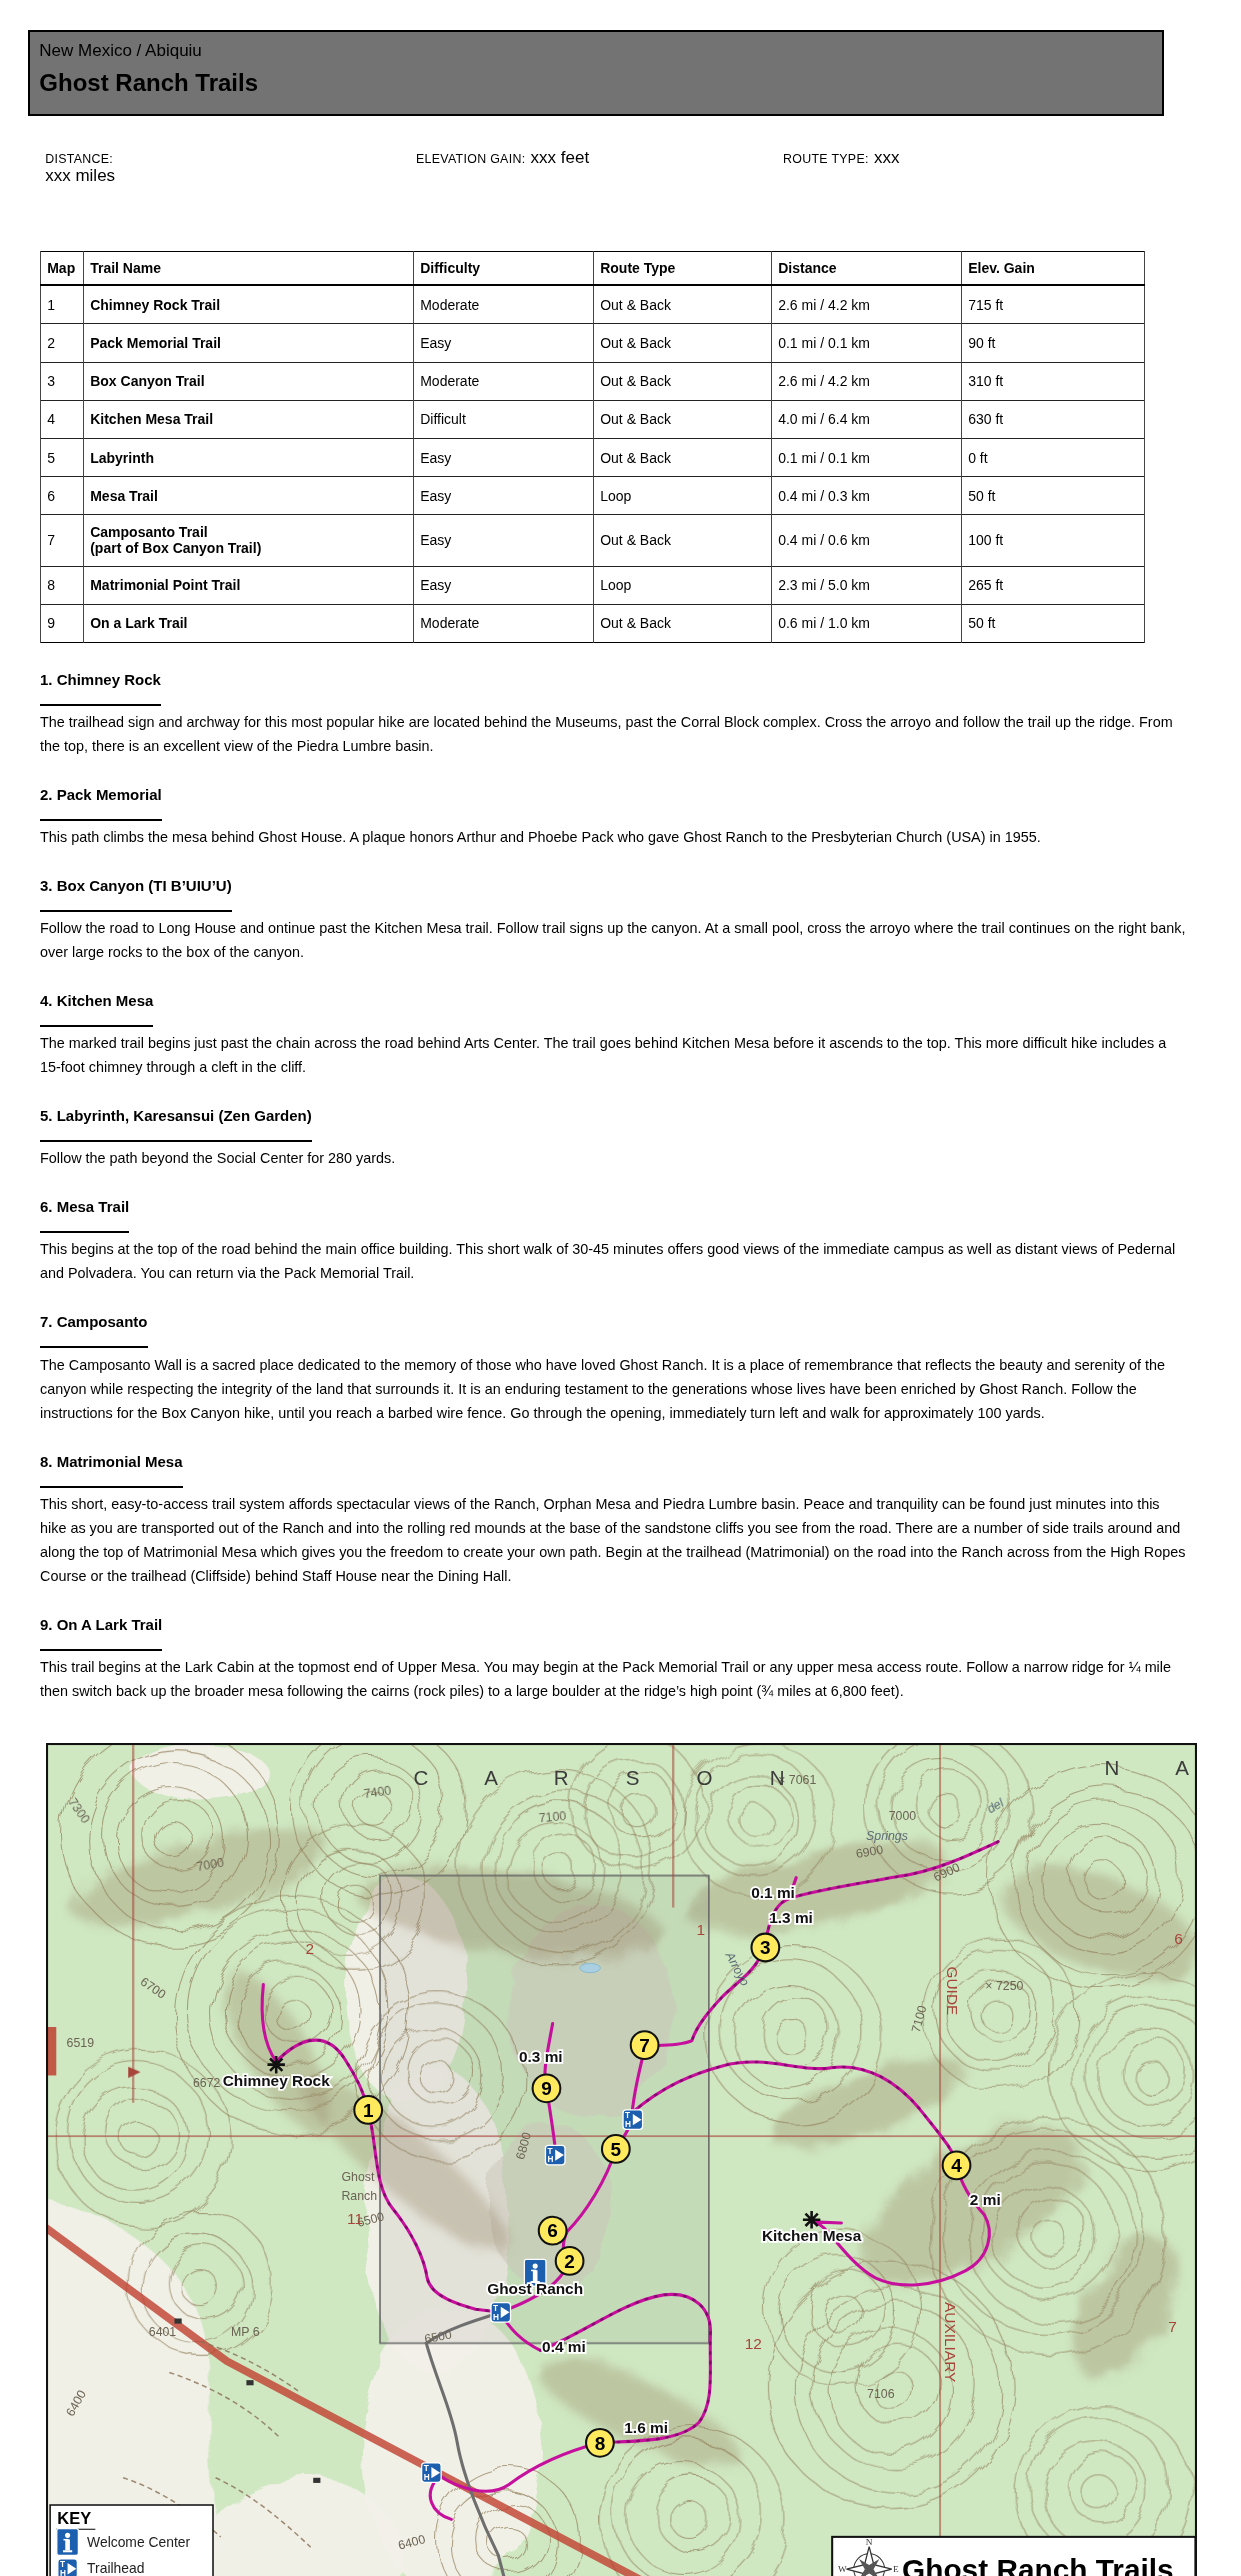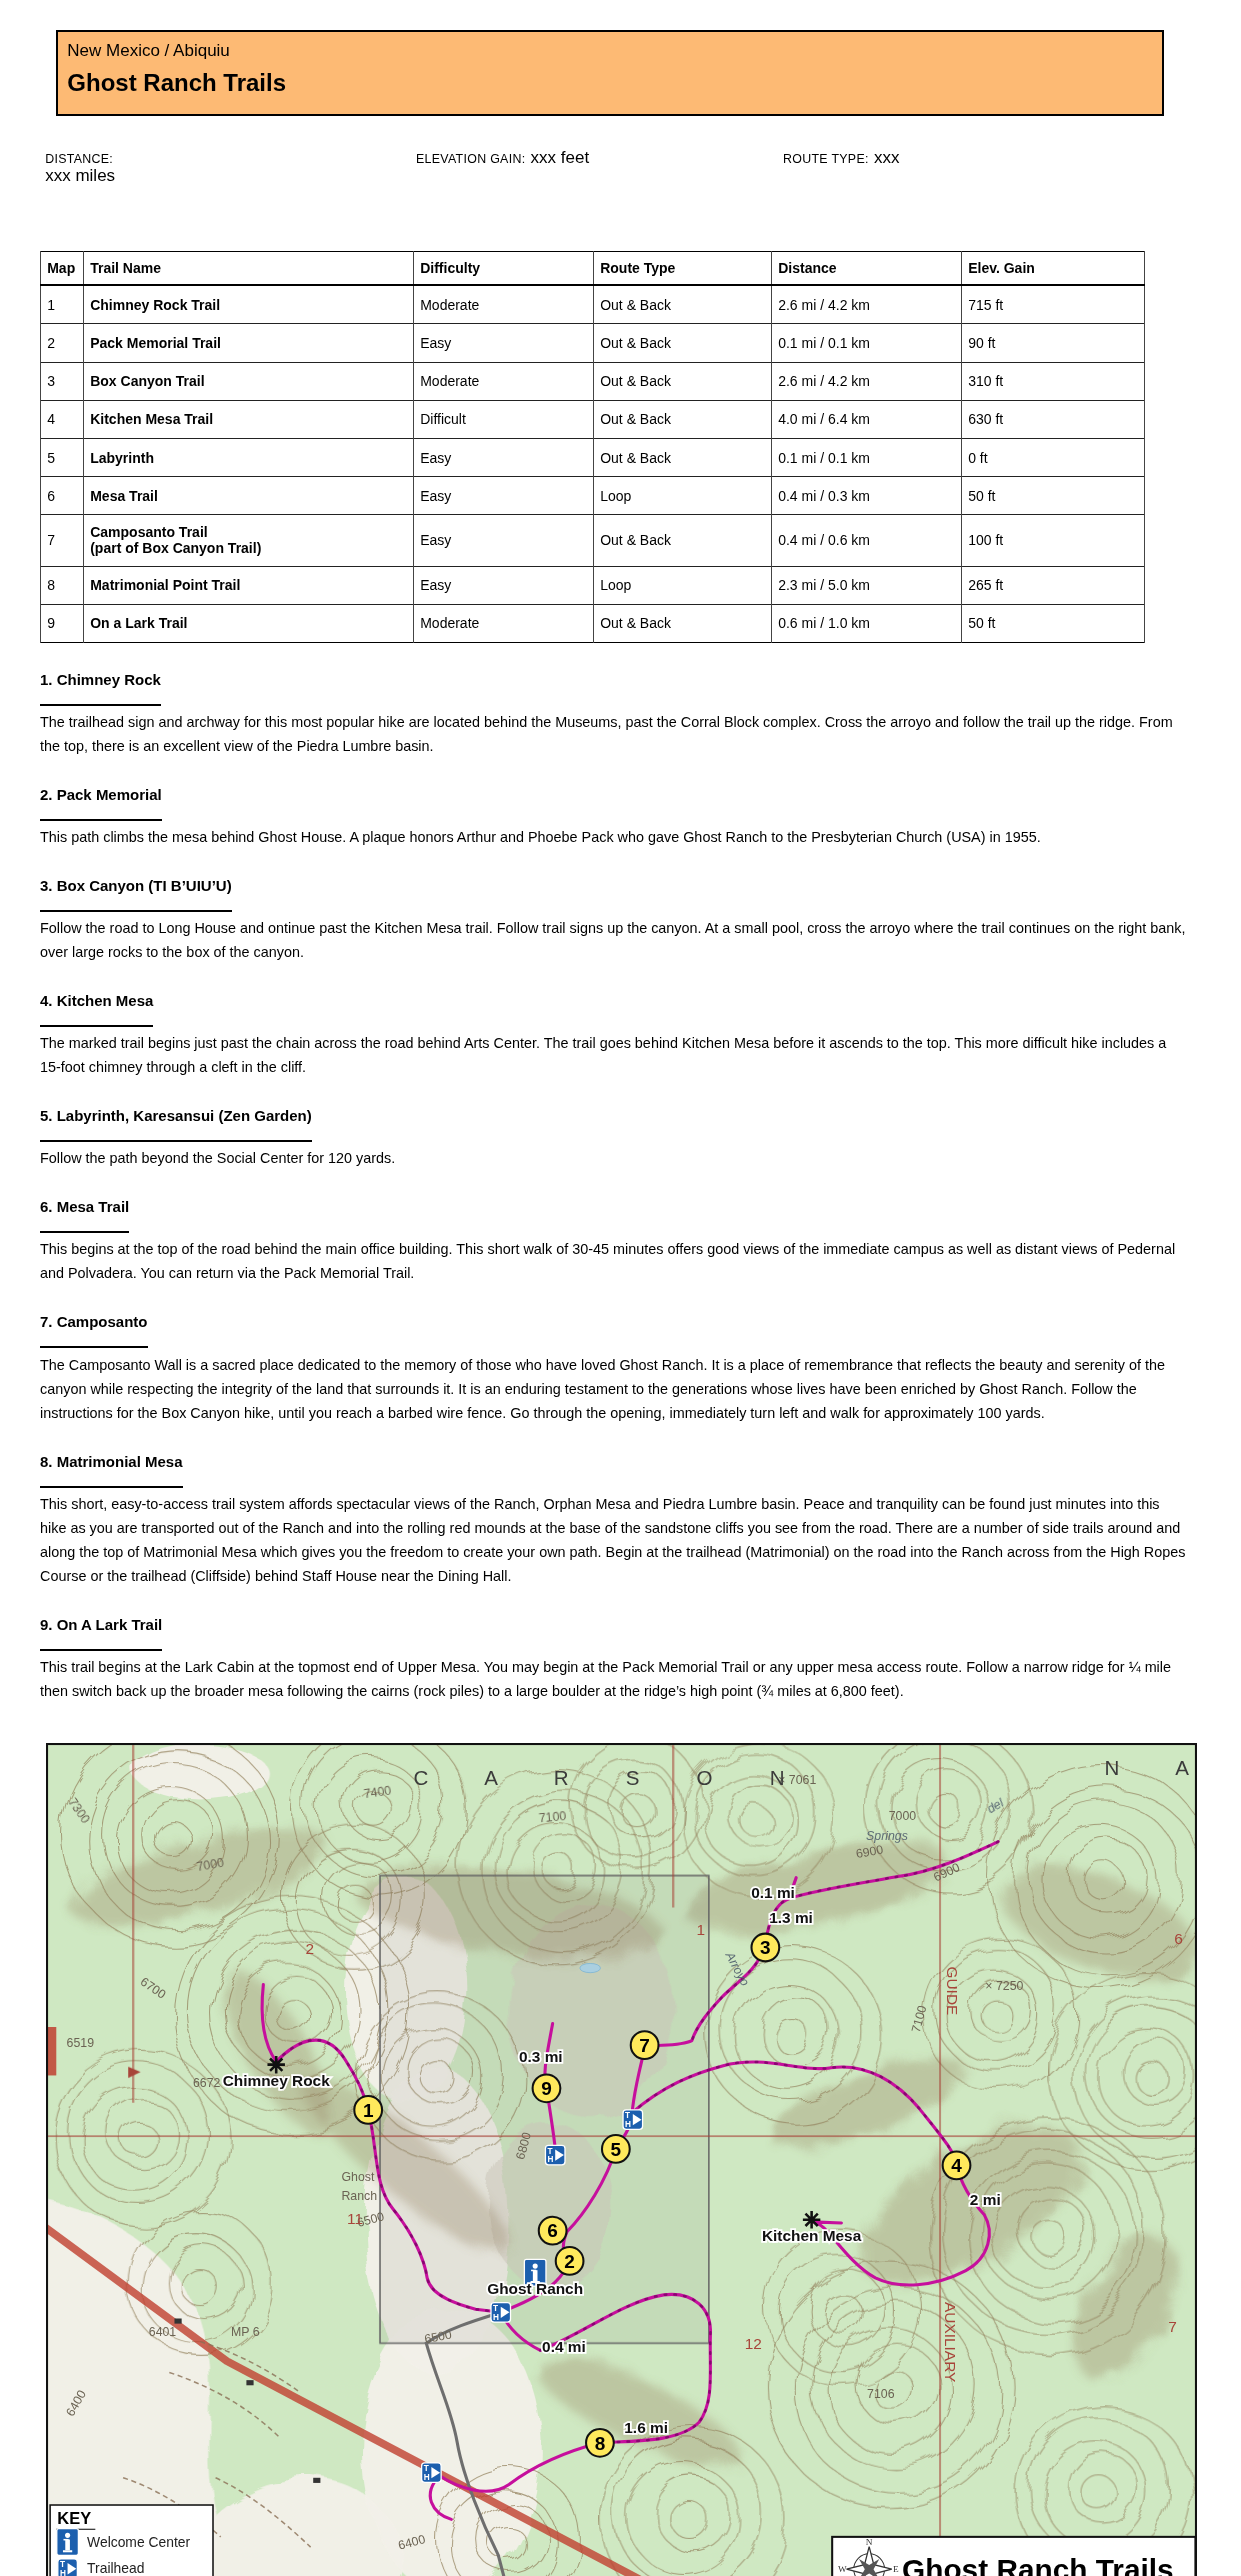--- a/index.html
+++ b/index.html
@@ -1,18 +1,18 @@
 <!DOCTYPE html>
 <html style="font-size:8.2px"><head>
 <meta charset="utf-8">
 <style>
   html,body{margin:0;padding:0;background:#fff;}
   body{width:1241px;min-height:2663px;font-family:"Liberation Sans",sans-serif;color:#000;}
   
-  .hdr-box{margin:30px 77px 0 56px;background:#fdba74;border:2.1px solid #000;box-sizing:border-box;height:86px;padding:7.2px 9.3px;}
+  .hdr-box{margin:30px 77px 0 28px;background:#737373;border:2.1px solid #000;box-sizing:border-box;height:86px;padding:7.2px 9.3px;}
   .hdr-region{font-size:17px;margin-top:2.1px;}
   .hdr-title{font-size:24px;font-weight:bold;margin-top:8.2px;}
   
   .stats{display:flex;margin:32px 77px 0 40px;align-items:baseline;}
   .stat{display:flex;align-items:baseline;}
   .stat:nth-child(1){width:376px;flex-direction:column;}
   .stat:nth-child(2){width:367px;}
   .stat-label{font-size:12.4px;letter-spacing:0.3px;}
   .stat-value{font-size:17px;margin-left:5.2px;}
   
@@ -174,21 +174,21 @@
         <td>50 ft</td>
       </tr>
     </tbody>
 </table>
 
 <div class="sections">
     <div class="section"><h3>1. Chimney Rock</h3><p>The trailhead sign and archway for this most popular hike are located behind the Museums, past the Corral Block complex. Cross the arroyo and follow the trail up the ridge. From the top, there is an excellent view of the Piedra Lumbre basin.</p></div>
     <div class="section"><h3>2. Pack Memorial</h3><p>This path climbs the mesa behind Ghost House. A plaque honors Arthur and Phoebe Pack who gave Ghost Ranch to the Presbyterian Church (USA) in 1955.</p></div>
     <div class="section"><h3>3. Box Canyon (TI B’UIU’U)</h3><p>Follow the road to Long House and ontinue past the Kitchen Mesa trail. Follow trail signs up the canyon. At a small pool, cross the arroyo where the trail continues on the right bank, over large rocks to the box of the canyon.</p></div>
     <div class="section"><h3>4. Kitchen Mesa</h3><p>The marked trail begins just past the chain across the road behind Arts Center. The trail goes behind Kitchen Mesa before it ascends to the top. This more difficult hike includes a 15-foot chimney through a cleft in the cliff.</p></div>
-    <div class="section"><h3>5. Labyrinth, Karesansui (Zen Garden)</h3><p>Follow the path beyond the Social Center for 120 yards.</p></div>
+    <div class="section"><h3>5. Labyrinth, Karesansui (Zen Garden)</h3><p>Follow the path beyond the Social Center for 280 yards.</p></div>
     <div class="section"><h3>6. Mesa Trail</h3><p>This begins at the top of the road behind the main office building. This short walk of 30-45 minutes offers good views of the immediate campus as well as distant views of Pedernal and Polvadera. You can return via the Pack Memorial Trail.</p></div>
     <div class="section"><h3>7. Camposanto</h3><p>The Camposanto Wall is a sacred place dedicated to the memory of those who have loved Ghost Ranch. It is a place of remembrance that reflects the beauty and serenity of the canyon while respecting the integrity of the land that surrounds it. It is an enduring testament to the generations whose lives have been enriched by Ghost Ranch. Follow the instructions for the Box Canyon hike, until you reach a barbed wire fence. Go through the opening, immediately turn left and walk for approximately 100 yards.</p></div>
     <div class="section"><h3>8. Matrimonial Mesa</h3><p>This short, easy-to-access trail system affords spectacular views of the Ranch, Orphan Mesa and Piedra Lumbre basin. Peace and tranquility can be found just minutes into this hike as you are transported out of the Ranch and into the rolling red mounds at the base of the sandstone cliffs you see from the road. There are a number of side trails around and along the top of Matrimonial Mesa which gives you the freedom to create your own path. Begin at the trailhead (Matrimonial) on the road into the Ranch across from the High Ropes Course or the trailhead (Cliffside) behind Staff House near the Dining Hall.</p></div>
     <div class="section"><h3>9. On A Lark Trail</h3><p>This trail begins at the Lark Cabin at the topmost end of Upper Mesa. You may begin at the Pack Memorial Trail or any upper mesa access route. Follow a narrow ridge for ¼ mile then switch back up the broader mesa following the cairns (rock piles) to a large boulder at the ridge’s high point (¾ miles at 6,800 feet).</p></div>
   </div>
 
 <div class="map-wrap">
 <svg viewBox="0 0 2240 1672" xmlns="http://www.w3.org/2000/svg">
   <defs>
     <filter id="warp" x="-25%" y="-25%" width="150%" height="150%">

